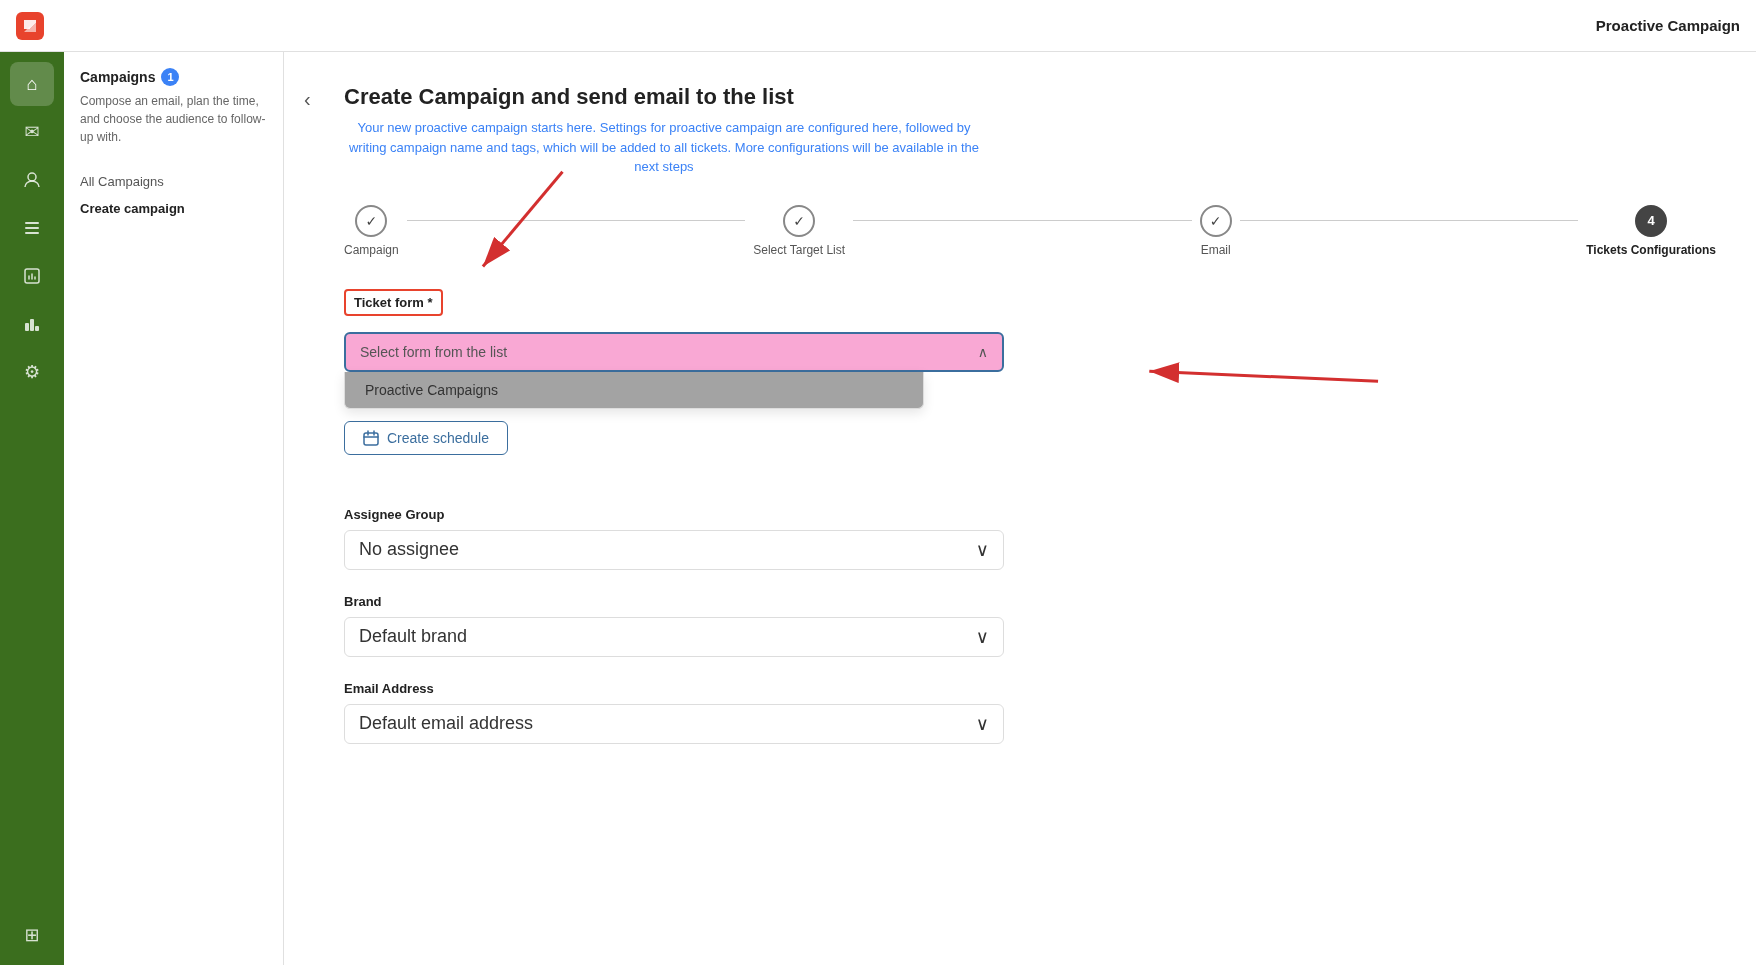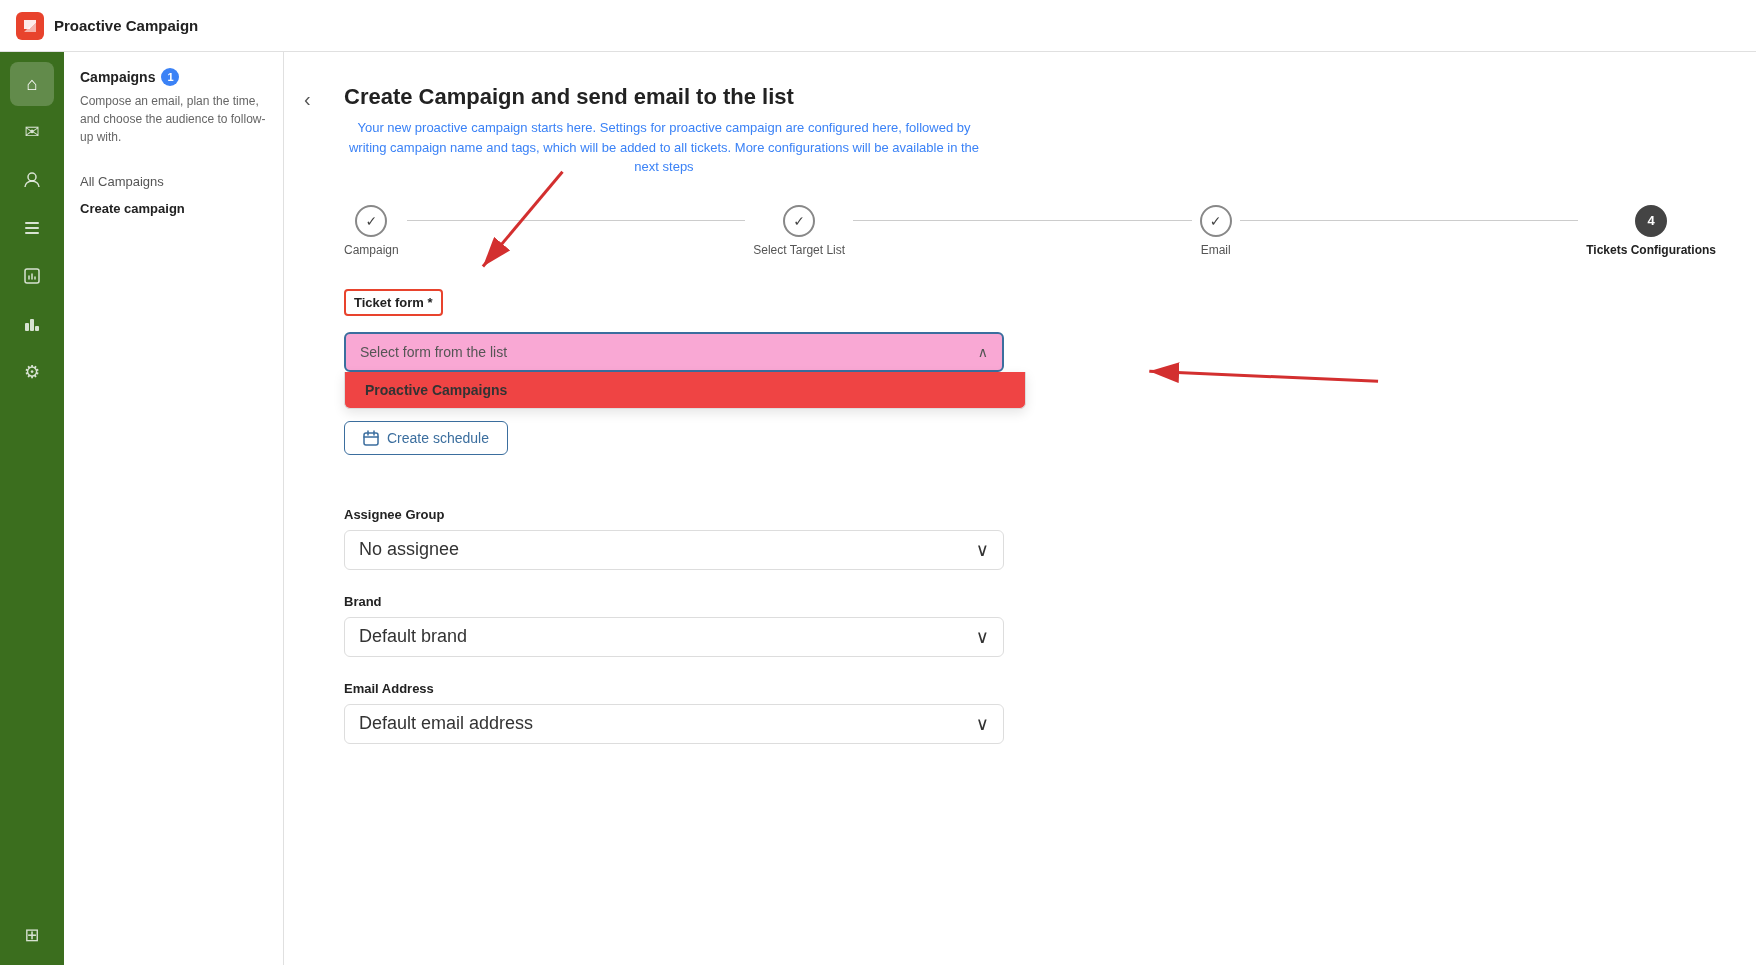--- a/index.html
+++ b/index.html
@@ -8,20 +8,21 @@
     
     .topbar {
       height: 52px;
       background: #fff;
       border-bottom: 1px solid #e0e0e0;
       display: flex;
       align-items: center;
       padding: 0 16px;
       gap: 10px;
       flex-shrink: 0;
+      justify-content: space-between;
     }
     .topbar-logo {
       width: 28px;
       height: 28px;
       background: #e8432d;
       border-radius: 6px;
       display: flex;
       align-items: center;
       justify-content: center;
       color: white;
@@ -240,29 +241,28 @@
       color: #555;
       background: #f9a8d4;
       display: flex;
       align-items: center;
       justify-content: space-between;
       cursor: pointer;
       position: relative;
     }
 
     .dropdown-menu {
-      width: 682px;
-      background: #ef4444;
+      width: 580px;
+      background: #a3a3a3;
       border: 1px solid #ddd;
       border-top: none;
       border-radius: 0 0 6px 6px;
       box-shadow: 0 4px 12px rgba(0,0,0,0.1);
       position: relative;
       z-index: 10;
-      font-weight: bold;
     }
     .dropdown-item {
       padding: 10px 20px;
       font-size: 14px;
       color: #333;
       cursor: pointer;
     }
 
     .create-schedule-btn {
       display: inline-flex;

